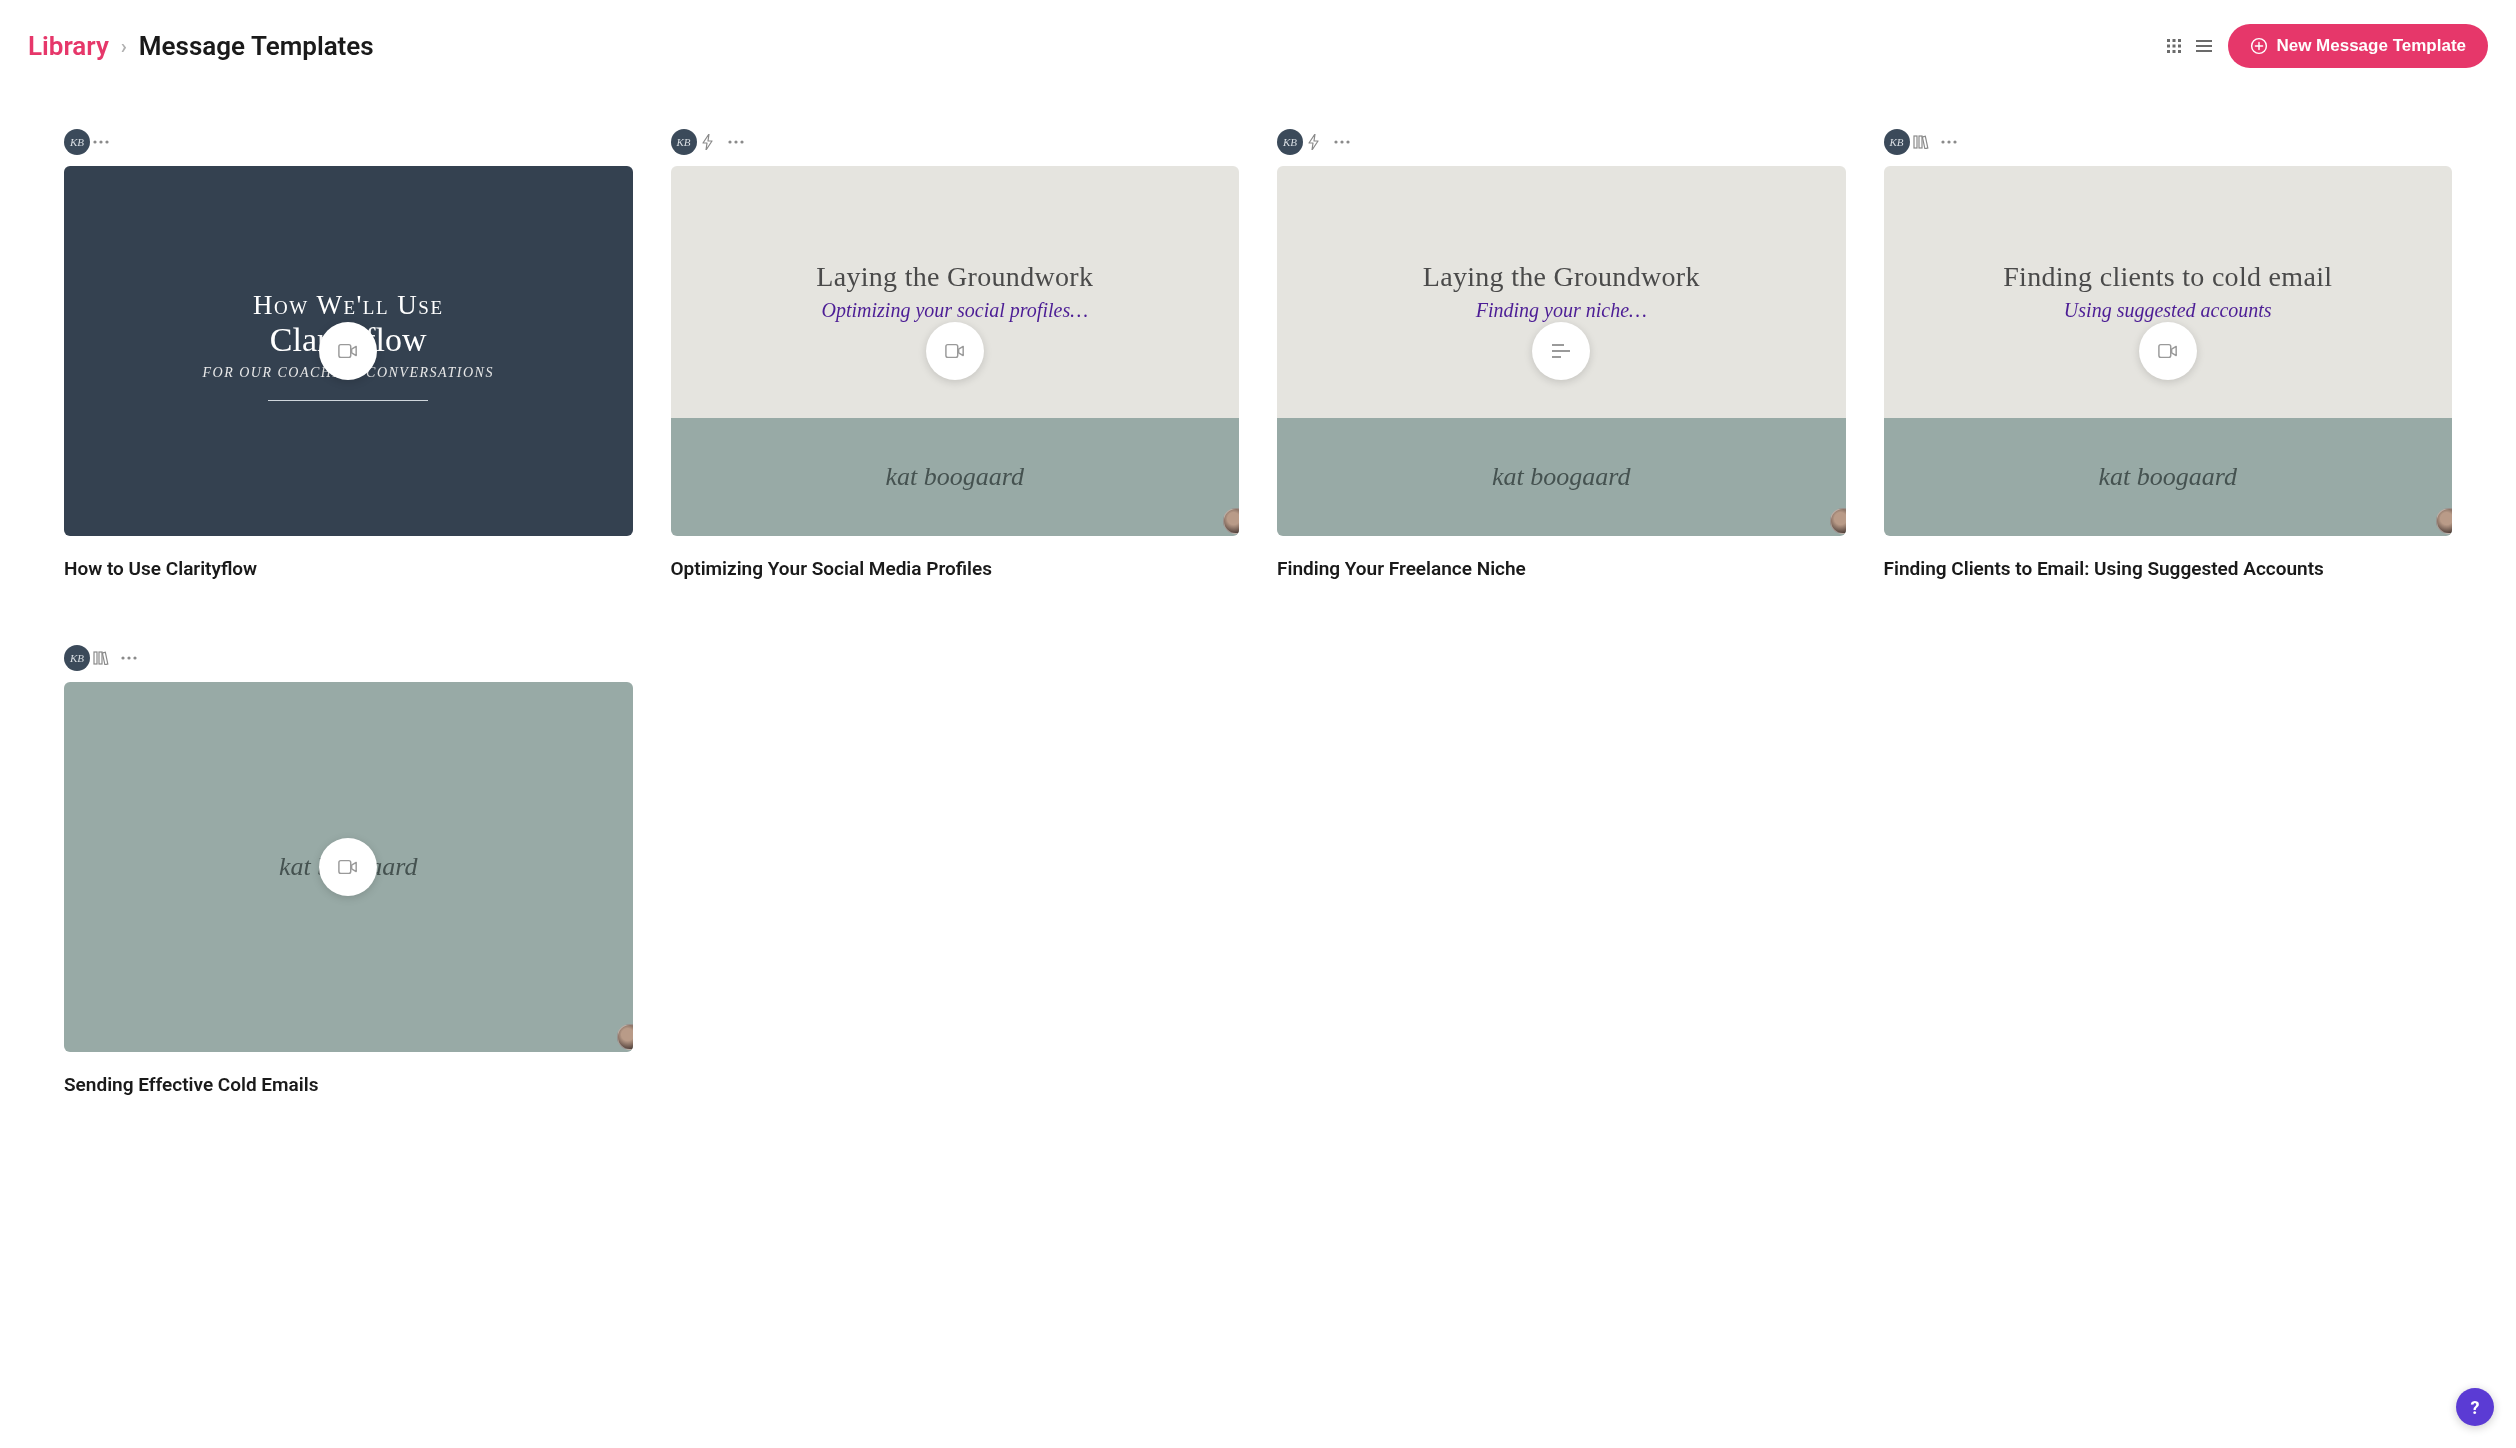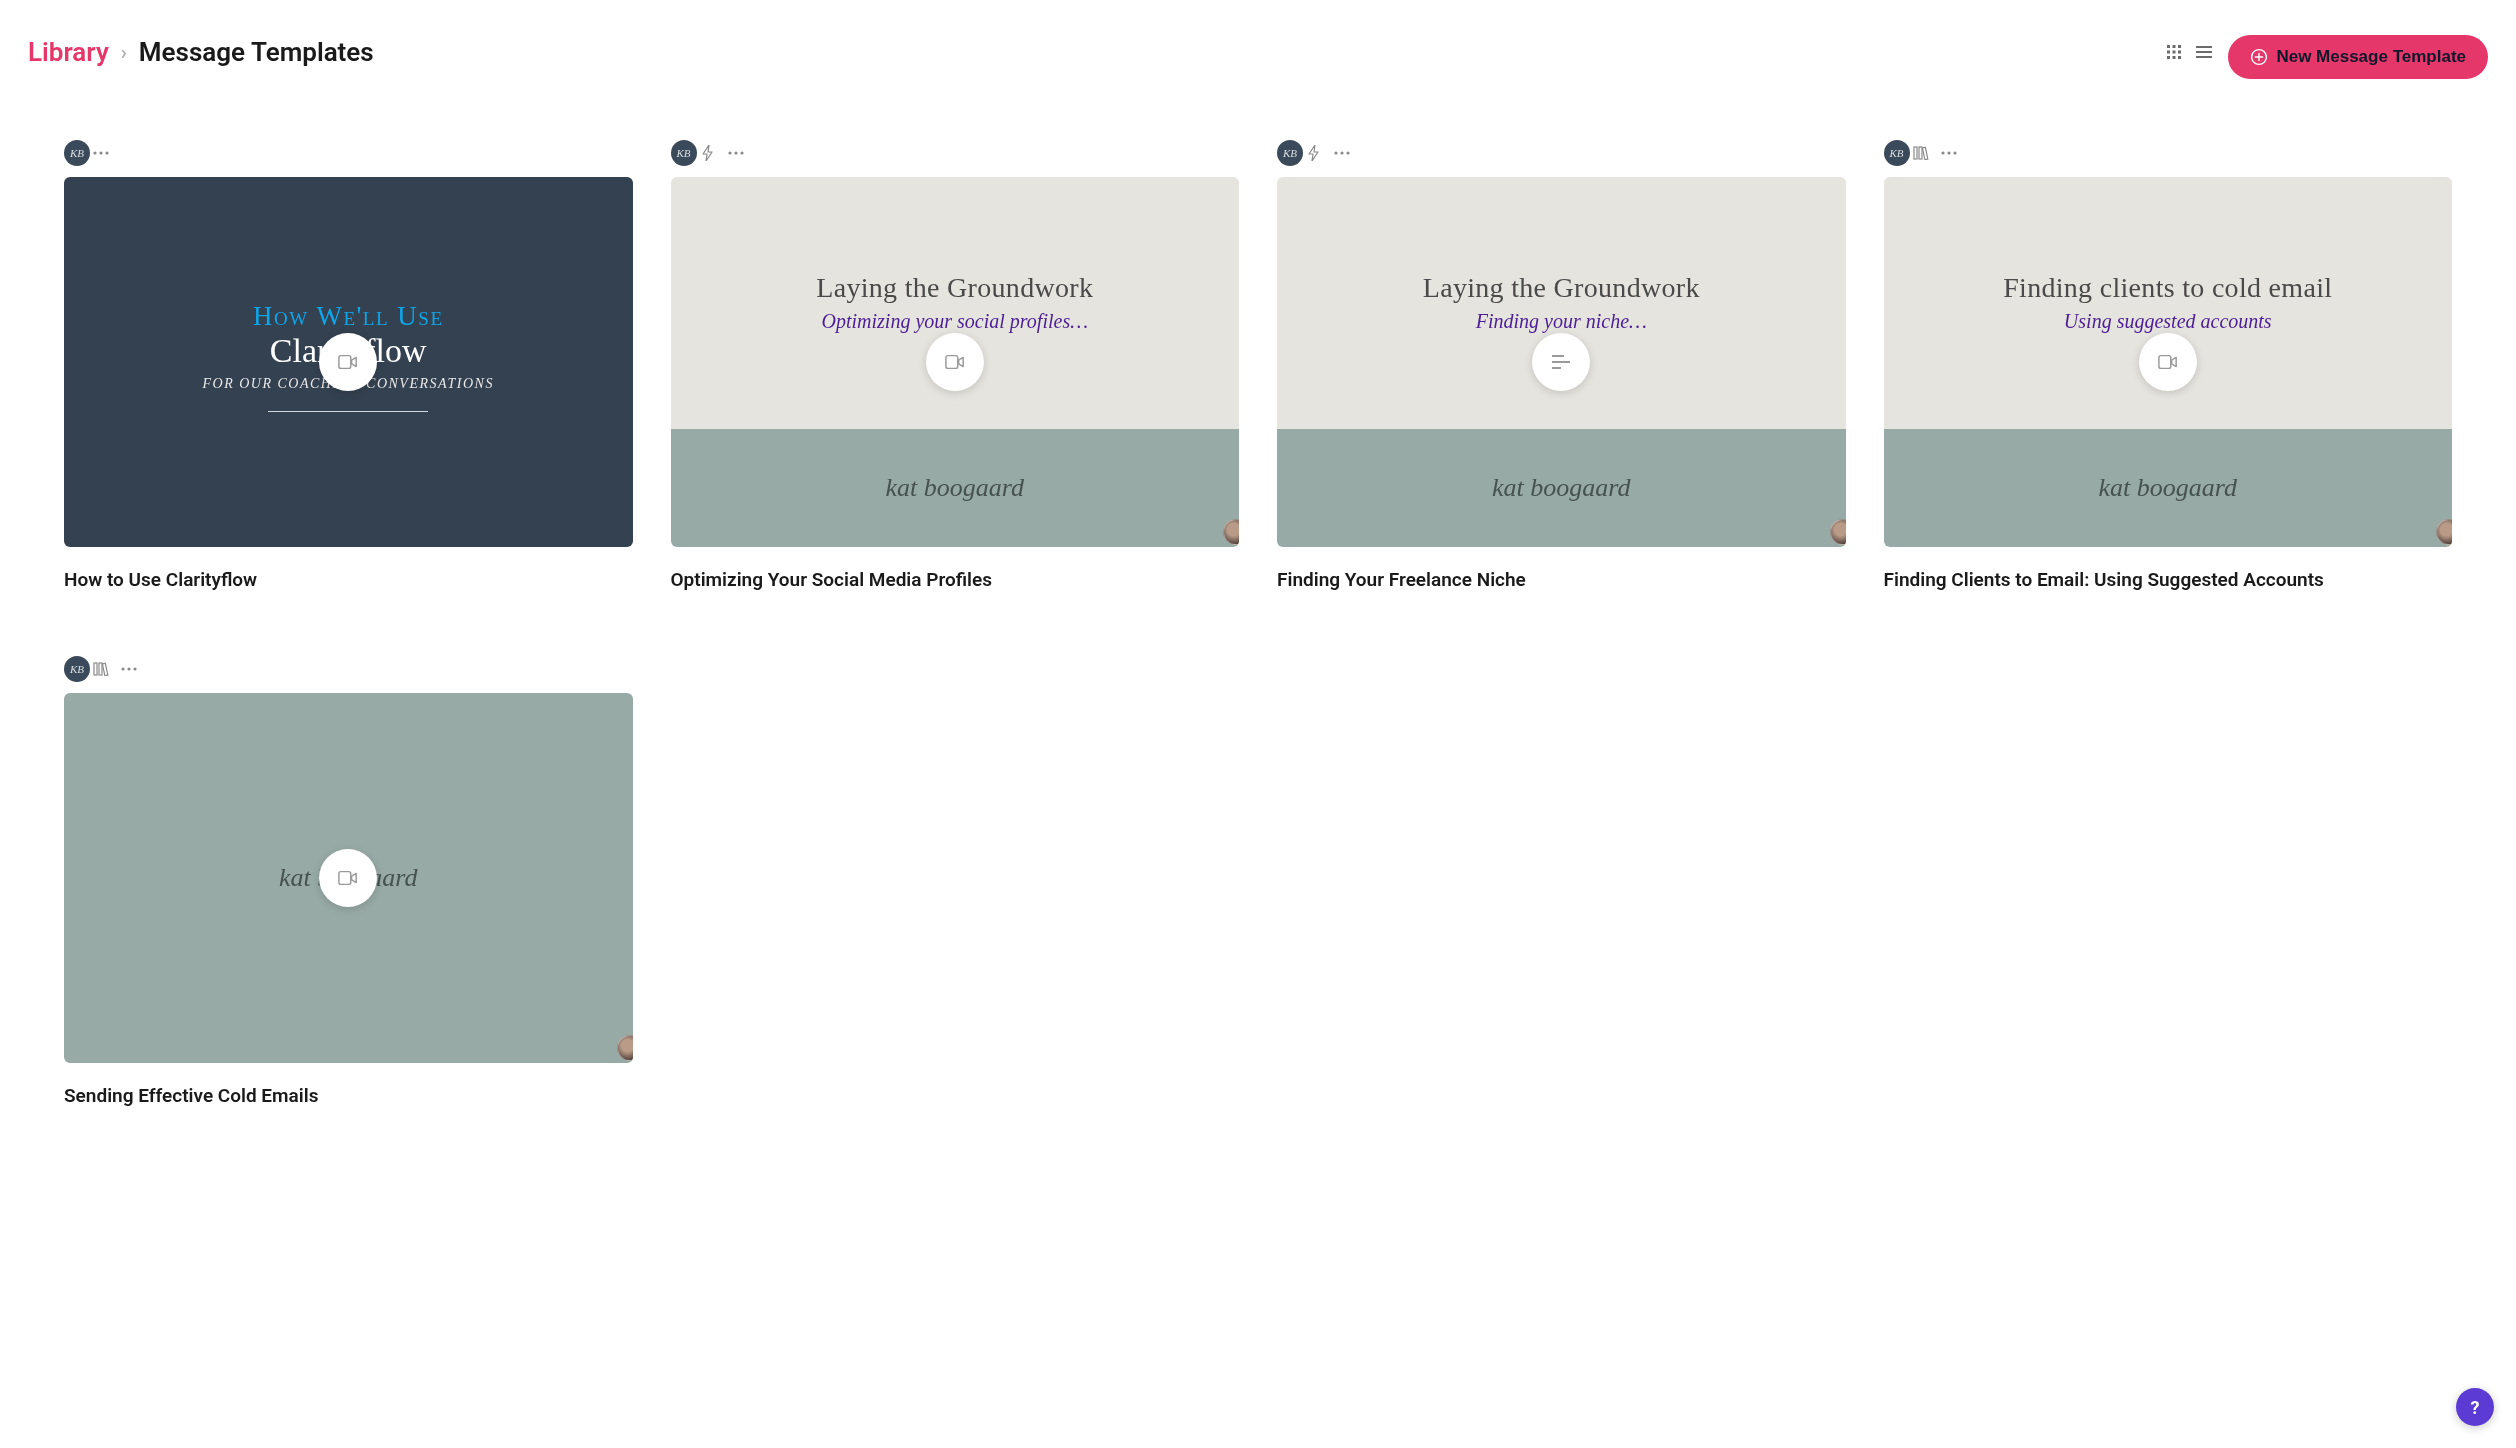--- a/index.html
+++ b/index.html
@@ -56,28 +56,27 @@
       justify-content: center;
       cursor: pointer;
       border-radius: 4px;
       color: #6b6b6b;
     }
     .new-tpl-btn {
       display: inline-flex;
       align-items: center;
       gap: 8px;
       background: #e6376a;
-      color: #0f172a;
+      color: #ffffff;
       border: none;
       border-radius: 28px;
       padding: 12px 22px;
       font-size: 17px;
       font-weight: 600;
       cursor: pointer;
-      margin-top: 11px;
     }
 
     .grid {
       padding: 50px 64px;
       display: grid;
       grid-template-columns: repeat(4, 1fr);
       gap: 64px 38px;
       max-width: 2516px;
     }
     .card {
@@ -172,21 +171,21 @@
       color: #9a9a9a;
       z-index: 2;
     }
     .thumb-title {
       font-family: Georgia, "Times New Roman", serif;
       font-size: 28px;
       color: #4a4a4a;
       letter-spacing: 0.3px;
     }
     .thumb-title.white {
-      color: #0ea5e9;
+      color: #ffffff;
       font-size: 27px;
       letter-spacing: 1.5px;
       font-variant: small-caps;
     }
     .thumb-sub {
       font-family: Georgia, "Times New Roman", serif;
       font-style: italic;
       font-size: 20px;
       color: #4c1d95;
       margin-top: 6px;

